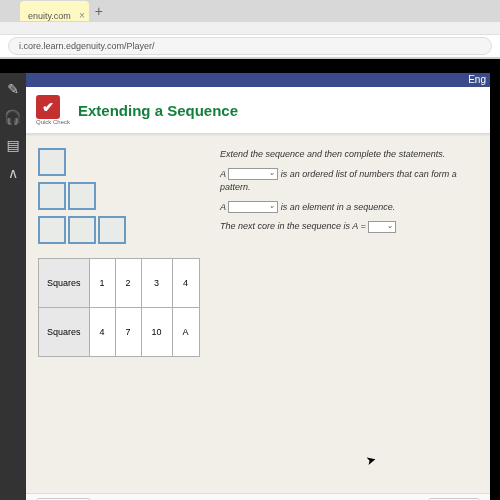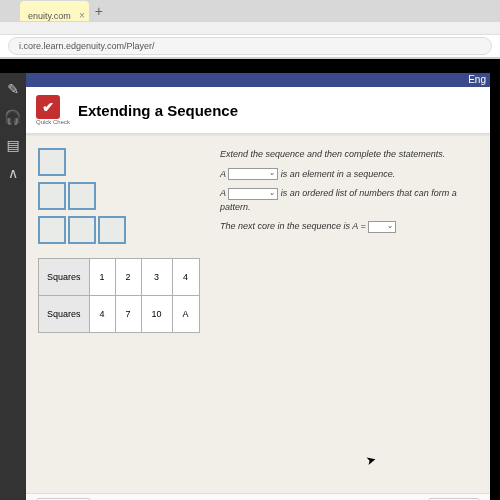--- a/index.html
+++ b/index.html
@@ -110,21 +110,21 @@
     background: #c43030;
     border-radius: 3px;
     display: flex;
     align-items: center;
     justify-content: center;
     color: #fff;
     font-size: 14px;
     font-weight: bold;
   }
   .quiz-label { font-size: 6px; color: #666; }
-  .lesson-title { color: #000000; font-size: 15px; font-weight: bold; }
+  .lesson-title { color: #15803d; font-size: 15px; font-weight: bold; }
   .lesson-body {
     flex: 1;
     display: flex;
     padding: 14px 12px;
     gap: 12px;
   }
   .left-col { width: 170px; }
   .right-col { flex: 1; font-size: 9px; color: #333; line-height: 1.5; }
   .right-col p { margin-bottom: 6px; font-style: italic; }
   .dd {
@@ -153,21 +153,21 @@
   }
   .data-table th, .data-table td {
     border: 1px solid #b0b0b0;
     padding: 5px 10px;
     text-align: center;
   }
   .data-table th {
     background: #e8e8e8;
     font-weight: normal;
     text-align: left;
-    padding: 13px 8px;
+    padding: 19px 8px;
   }
   .lesson-footer {
     background: #fafafa;
     border-top: 1px solid #ddd;
     height: 26px;
     display: flex;
     align-items: center;
     justify-content: space-between;
     padding: 0 10px;
   }
@@ -262,24 +262,24 @@
               <td>10</td>
               <td>A</td>
             </tr>
           </tbody>
             </table>
         </div>
 
         <div class="right-col">
           <p>Extend the sequence and then complete the statements.</p>
           <p>
-            <span>A </span><span class="dd"></span><span> is an element in a sequence.</span>
+            <span>A </span><span class="dd"></span><span> is an ordered list of numbers that can form a pattern.</span>
           </p>
           <p>
-            <span>A </span><span class="dd"></span><span> is an ordered list of numbers that can form a pattern.</span>
+            <span>A </span><span class="dd"></span><span> is an element in a sequence.</span>
           </p>
           <p>
             <span>The next core in the sequence is A = </span><span class="dd sm"></span>
           </p>
         </div>
       </div>
 
       <div class="lesson-footer">
         <div class="footer-btn">
           <span>🔊</span>

